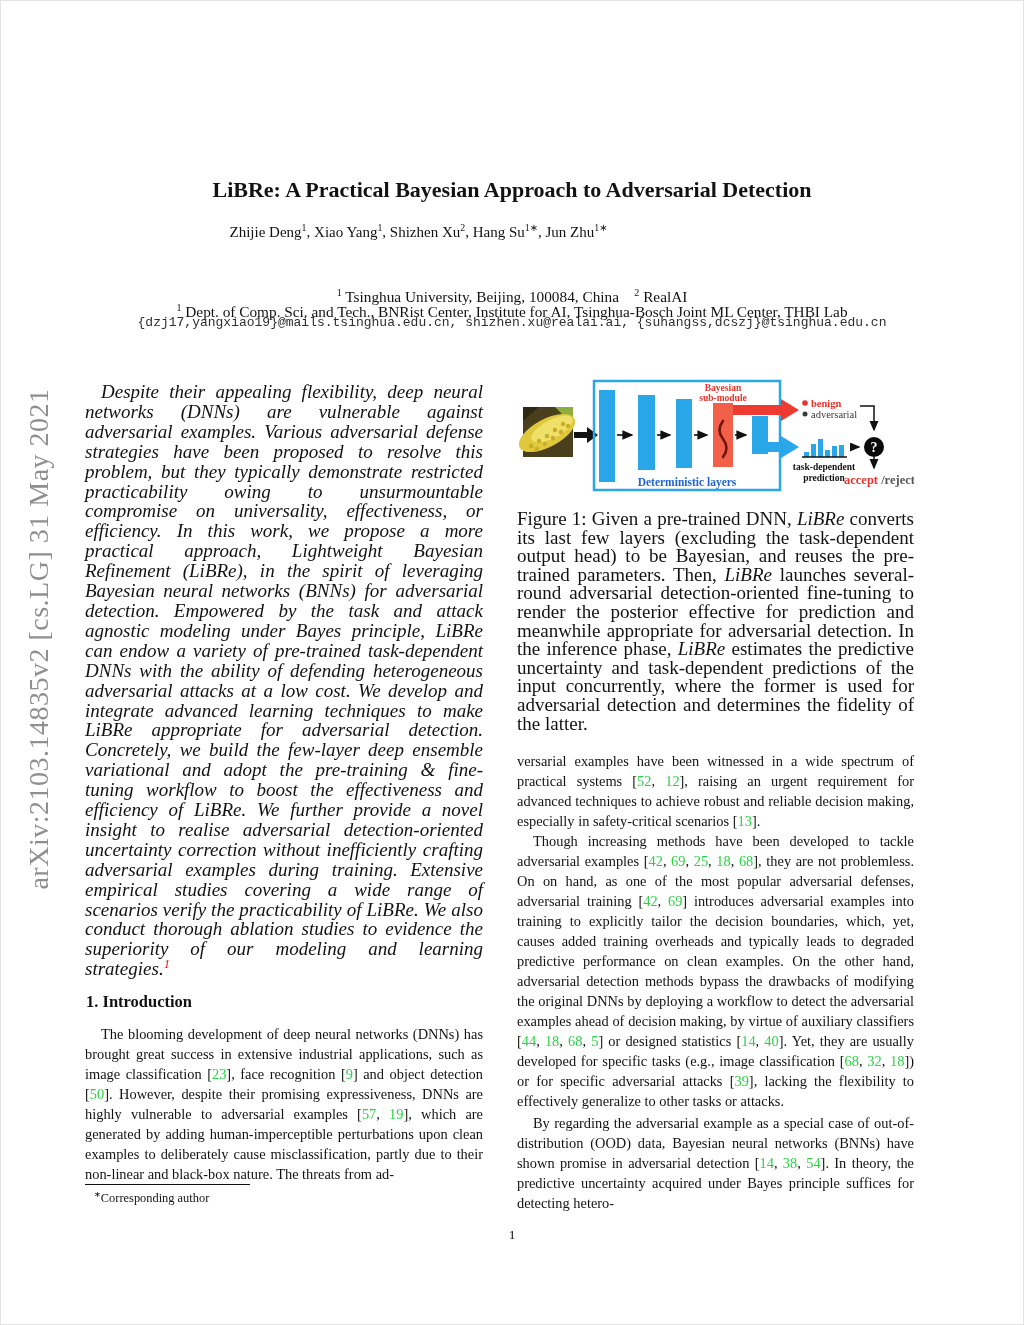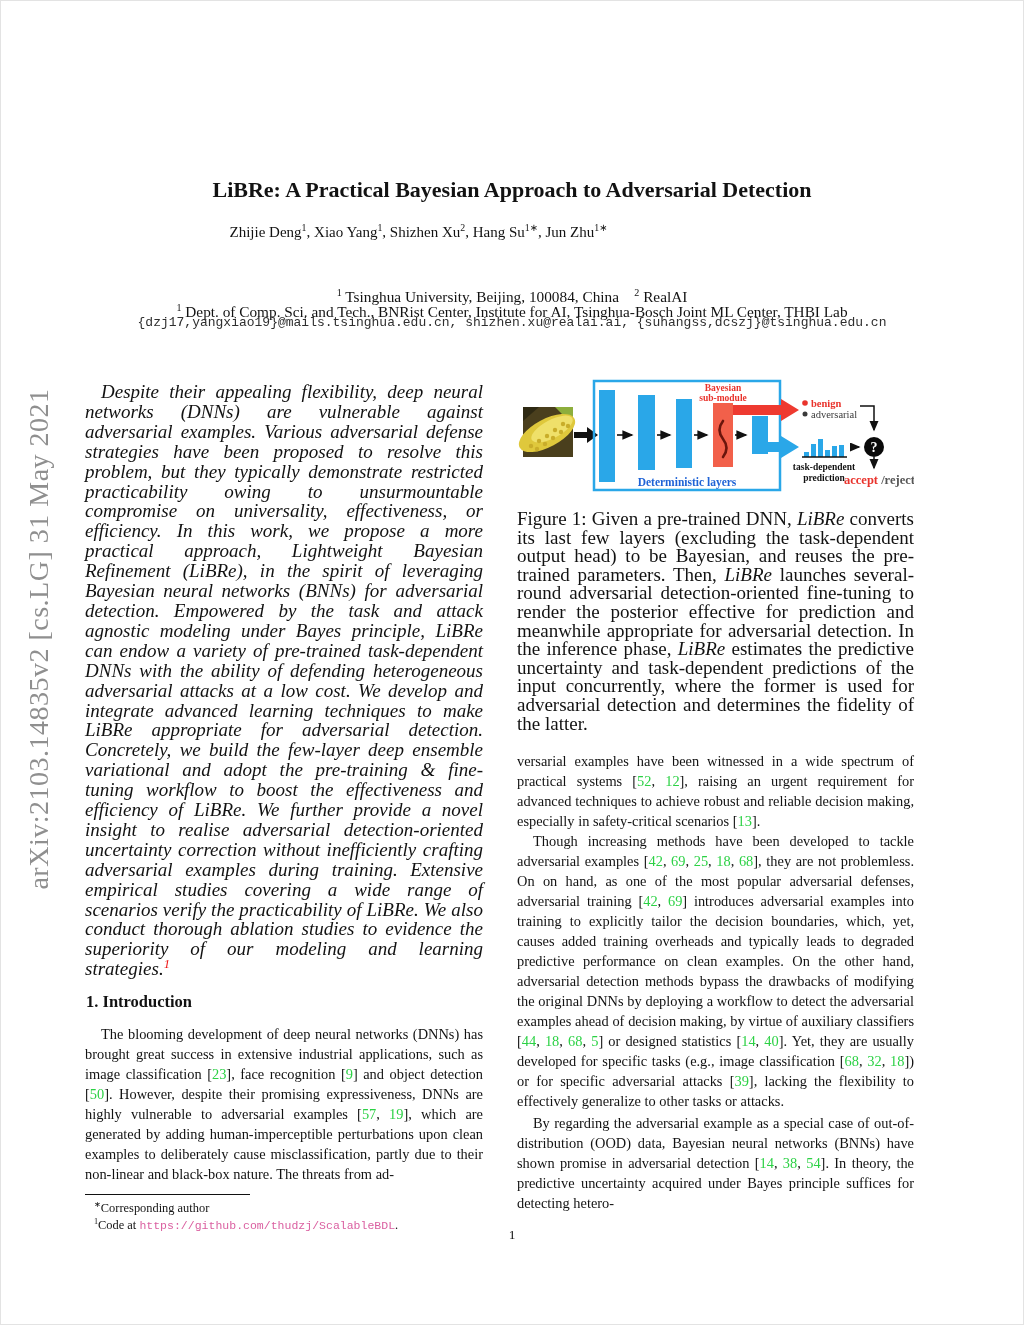--- a/index.html
+++ b/index.html
@@ -24,21 +24,21 @@
   .col{position:absolute;top:378px;width:398px;}
   .col-left{left:85px;}
   .col-right{left:517px;width:397px;}
   .abstract-head{text-align:center;font-size:15.5px;font-weight:bold;margin:2px 0 0 0;}
   .abstract-body{margin:4px 0 0 0;font-size:19px;line-height:19.9px;
     font-style:italic;text-align:justify;text-indent:16px;}
   .section-head{font-size:16.5px;font-weight:bold;margin:13px 0 0 1px;}
   .body-p{margin:12px 0 0 0;font-size:14.4px;line-height:20px;text-align:justify;}
   .body-p.flow{margin:0;}
   .indent{text-indent:16px;}
-  .footnotes{margin-top:10px;}
+  .footnotes{}
   .fn-rule{width:165px;border-top:1px solid #111;margin-bottom:5px;}
   .fn{font-size:12.4px;line-height:17px;padding-left:9px;}
   .caption{margin:14px 0 10px 0;font-size:19px;line-height:18.6px;text-align:justify;}
   .rc-p1{margin-top:18px !important;}
   .pageno{position:absolute;top:1227px;left:0;width:1024px;text-align:center;font-size:13.5px;}
   
   .run-cite{color:#2bd144;}
   .run-url{color:#da5fa0;font-family:"Liberation Mono",monospace;font-size:0.93em;}
   .run-i{font-style:italic;}
   .run-sup{vertical-align:super;font-size:0.66em;line-height:0;}
@@ -59,21 +59,20 @@
 <div class="affil2"><span class="run-sup">1</span><span> Tsinghua University, Beijing, 100084, China</span><span>&nbsp;&nbsp;&nbsp;&nbsp;</span><span class="run-sup">2</span><span> RealAI</span></div>
 <div class="emails">{dzj17,yangxiao19}@mails.tsinghua.edu.cn, shizhen.xu@realai.ai, {suhangss,dcszj}@tsinghua.edu.cn</div>
 
 <div class="col col-left">
   <p class="abstract-body"><span>Despite their appealing flexibility, deep neural networks (DNNs) are vulnerable against adversarial examples. Various adversarial defense strategies have been proposed to resolve this problem, but they typically demonstrate restricted practicability owing to unsurmountable compromise on universality, effectiveness, or efficiency. In this work, we propose a more practical approach, Lightweight Bayesian Refinement (LiBRe), in the spirit of leveraging Bayesian neural networks (BNNs) for adversarial detection. Empowered by the task and attack agnostic modeling under Bayes principle, LiBRe can endow a variety of pre-trained task-dependent DNNs with the ability of defending heterogeneous adversarial attacks at a low cost. We develop and integrate advanced learning techniques to make LiBRe appropriate for adversarial detection. Concretely, we build the few-layer deep ensemble variational and adopt the pre-training &amp; fine-tuning workflow to boost the effectiveness and efficiency of LiBRe. We further provide a novel insight to realise adversarial detection-oriented uncertainty correction without inefficiently crafting adversarial examples during training. Extensive empirical studies covering a wide range of scenarios verify the practicability of LiBRe. We also conduct thorough ablation studies to evidence the superiority of our modeling and learning strategies.</span><span class="run-supred">1</span></p>
   <div class="section-head">1. Introduction</div>
   <p class="body-p indent"><span>The blooming development of deep neural networks (DNNs) has brought great success in extensive industrial applications, such as image classification [</span><span class="run-cite">23</span><span>], face recognition [</span><span class="run-cite">9</span><span>] and object detection [</span><span class="run-cite">50</span><span>].  However, despite their promising expressiveness, DNNs are highly vulnerable to adversarial examples [</span><span class="run-cite">57</span><span>, </span><span class="run-cite">19</span><span>], which are generated by adding human-imperceptible perturbations upon clean examples to deliberately cause misclassification, partly due to their non-linear and black-box nature. The threats from ad-</span></p>
   <div class="footnotes">
     <div class="fn-rule"></div>
     <div class="fn"><span class="run-sup">∗</span><span>Corresponding author</span></div>
-    <div class="fn"><span class="run-sup">1</span><span>Code at </span><span class="run-url">https://github.com/thudzj/ScalableBDL</span><span>.</span></div>
   </div>
 </div>
 
 <div class="col col-right">
 
   <svg class="figure-svg" width="397" height="118" viewBox="0 0 397 118" xmlns="http://www.w3.org/2000/svg">
     <defs>
       <marker id="mk" markerWidth="9" markerHeight="8" refX="6" refY="3" orient="auto">
         <path d="M0,0 L7,3 L0,6 Z" fill="#111"></path>
       </marker>

